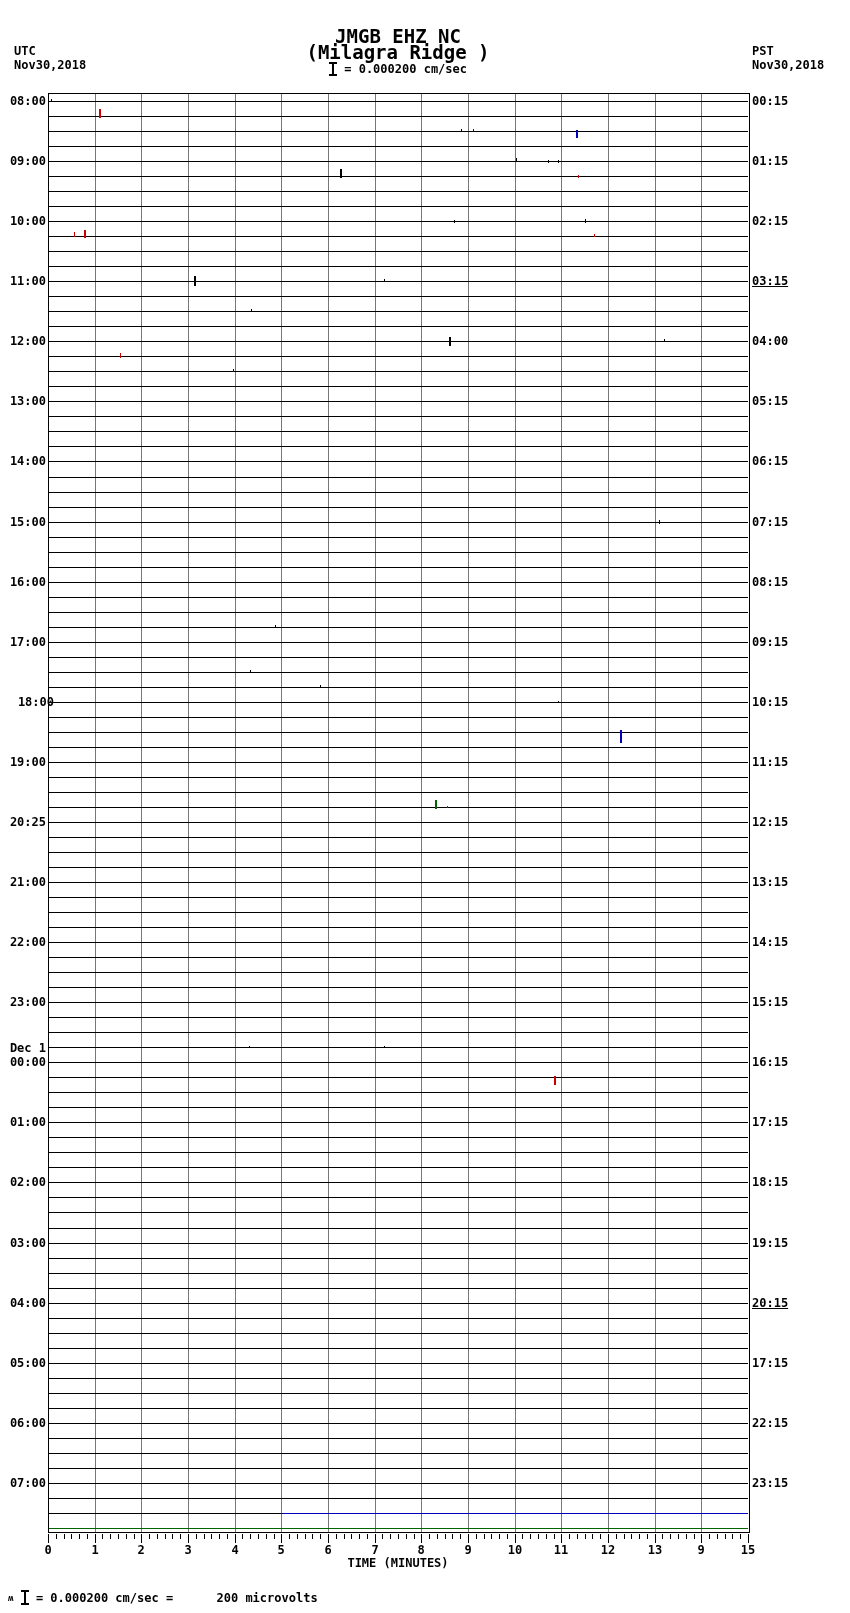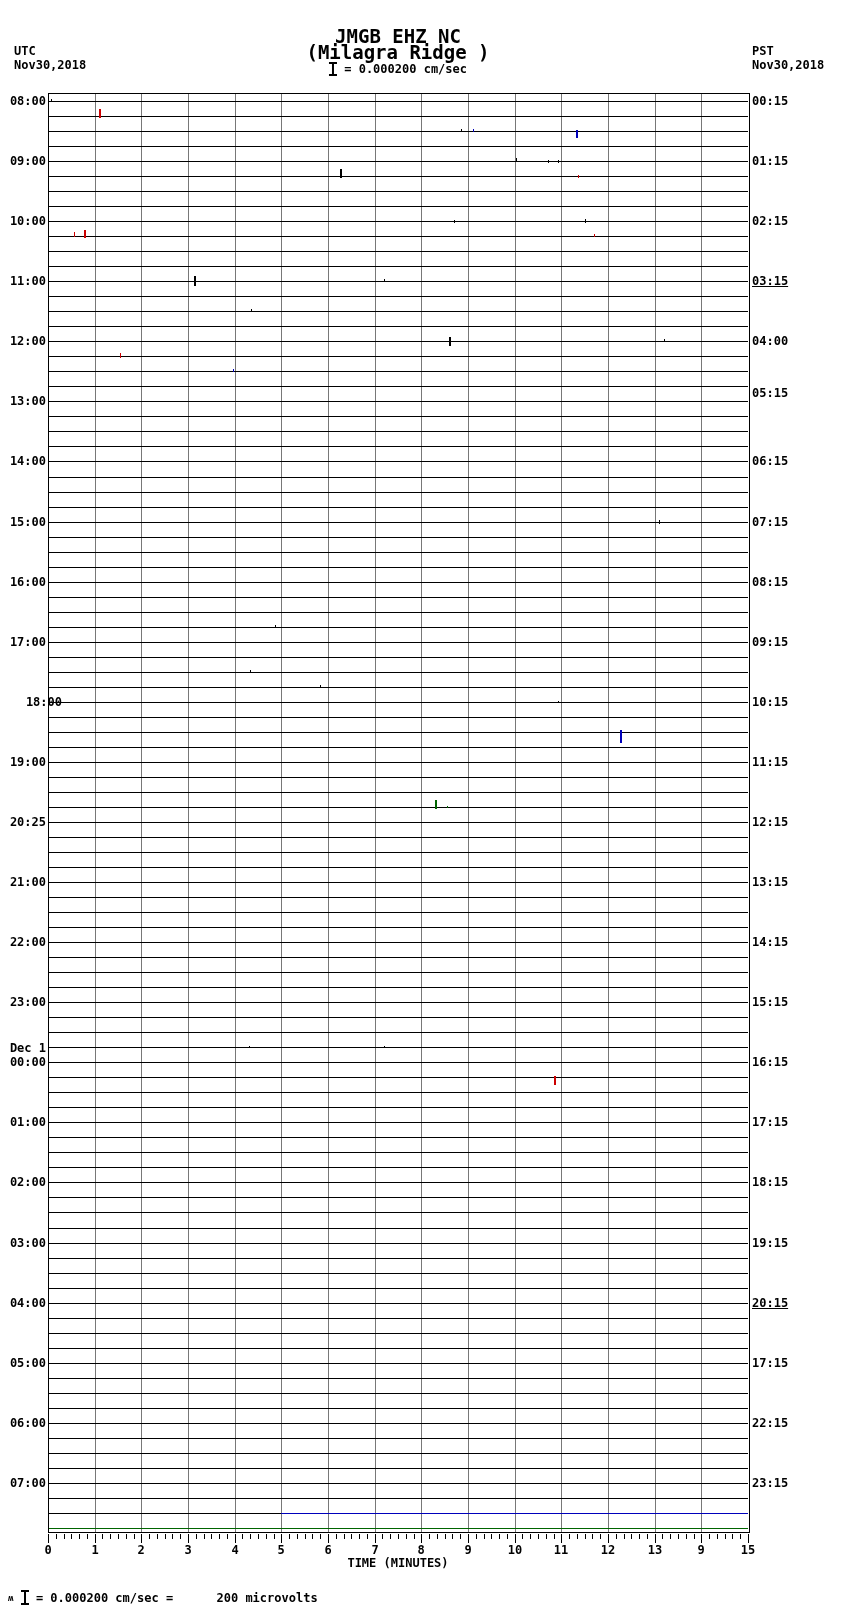--- a/index.html
+++ b/index.html
@@ -302,40 +302,40 @@
 <div class="llabel" style="left: 0px; top: 94px;"><div>08:00</div></div>
 <div class="llabel" style="left: 0px; top: 154px;"><div>09:00</div></div>
 <div class="llabel" style="left: 0px; top: 214px;"><div>10:00</div></div>
 <div class="llabel" style="left: 0px; top: 274px;"><div>11:00</div></div>
 <div class="llabel" style="left: 0px; top: 334px;"><div>12:00</div></div>
 <div class="llabel" style="left: 0px; top: 394px;"><div>13:00</div></div>
 <div class="llabel" style="left: 0px; top: 454px;"><div>14:00</div></div>
 <div class="llabel" style="left: 0px; top: 515px;"><div>15:00</div></div>
 <div class="llabel" style="left: 0px; top: 575px;"><div>16:00</div></div>
 <div class="llabel" style="left: 0px; top: 635px;"><div>17:00</div></div>
-<div class="llabel" style="left: 16px; top: 695px;"><div>18:00</div></div>
+<div class="llabel" style="left: 8px; top: 695px;"><div>18:00</div></div>
 <div class="llabel" style="left: 0px; top: 755px;"><div>19:00</div></div>
 <div class="llabel" style="left: 0px; top: 815px;"><div>20:25</div></div>
 <div class="llabel" style="left: 0px; top: 875px;"><div>21:00</div></div>
 <div class="llabel" style="left: 0px; top: 935px;"><div>22:00</div></div>
 <div class="llabel" style="left: 0px; top: 995px;"><div>23:00</div></div>
 <div class="llabel" style="left: 0px; top: 1041px;"><div>Dec 1</div><div>00:00</div></div>
 <div class="llabel" style="left: 0px; top: 1115px;"><div>01:00</div></div>
 <div class="llabel" style="left: 0px; top: 1175px;"><div>02:00</div></div>
 <div class="llabel" style="left: 0px; top: 1236px;"><div>03:00</div></div>
 <div class="llabel" style="left: 0px; top: 1296px;"><div>04:00</div></div>
 <div class="llabel" style="left: 0px; top: 1356px;"><div>05:00</div></div>
 <div class="llabel" style="left: 0px; top: 1416px;"><div>06:00</div></div>
 <div class="llabel" style="left: 0px; top: 1476px;"><div>07:00</div></div>
 <div class="rlabel" style="left: 752px; top: 94px;">00:15</div>
 <div class="rlabel" style="left: 752px; top: 154px;">01:15</div>
 <div class="rlabel" style="left: 752px; top: 214px;">02:15</div>
 <div class="rlabel" style="left: 752px; top: 274px; text-decoration: underline;">03:15</div>
 <div class="rlabel" style="left: 752px; top: 334px;">04:00</div>
-<div class="rlabel" style="left: 752px; top: 386px;">05:15</div>
+<div class="rlabel" style="left: 752px; top: 394px;">05:15</div>
 <div class="rlabel" style="left: 752px; top: 454px;">06:15</div>
 <div class="rlabel" style="left: 752px; top: 515px;">07:15</div>
 <div class="rlabel" style="left: 752px; top: 575px;">08:15</div>
 <div class="rlabel" style="left: 752px; top: 635px;">09:15</div>
 <div class="rlabel" style="left: 752px; top: 695px;">10:15</div>
 <div class="rlabel" style="left: 752px; top: 755px;">11:15</div>
 <div class="rlabel" style="left: 752px; top: 815px;">12:15</div>
 <div class="rlabel" style="left: 752px; top: 875px;">13:15</div>
 <div class="rlabel" style="left: 752px; top: 935px;">14:15</div>
 <div class="rlabel" style="left: 752px; top: 995px;">15:15</div>

